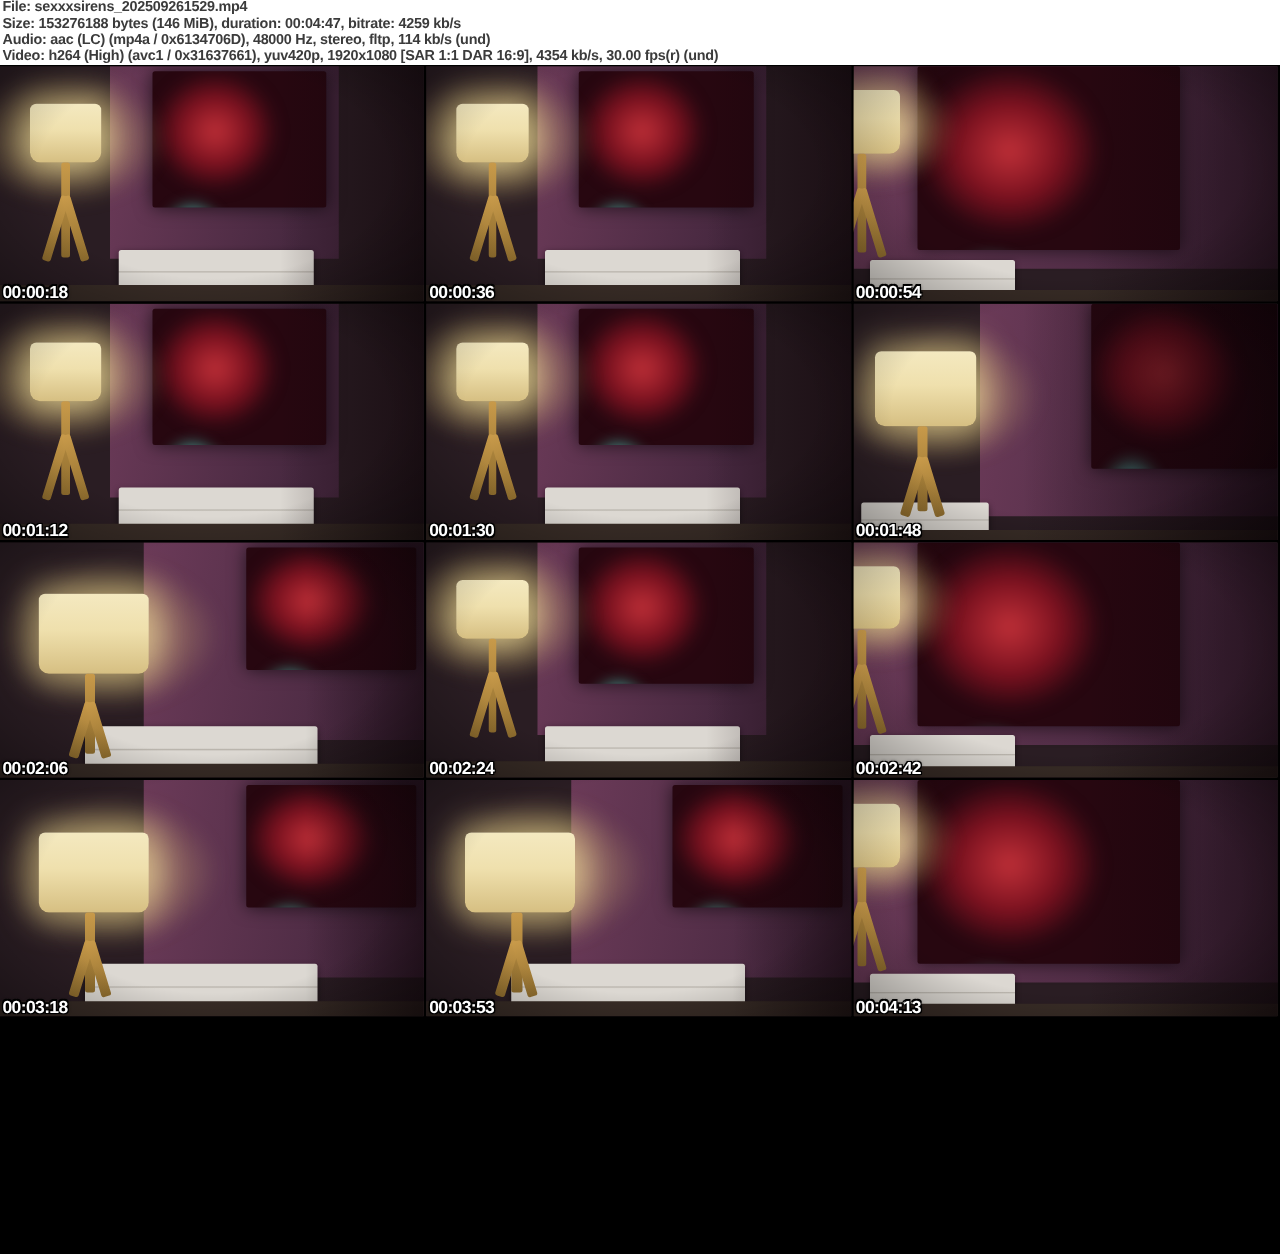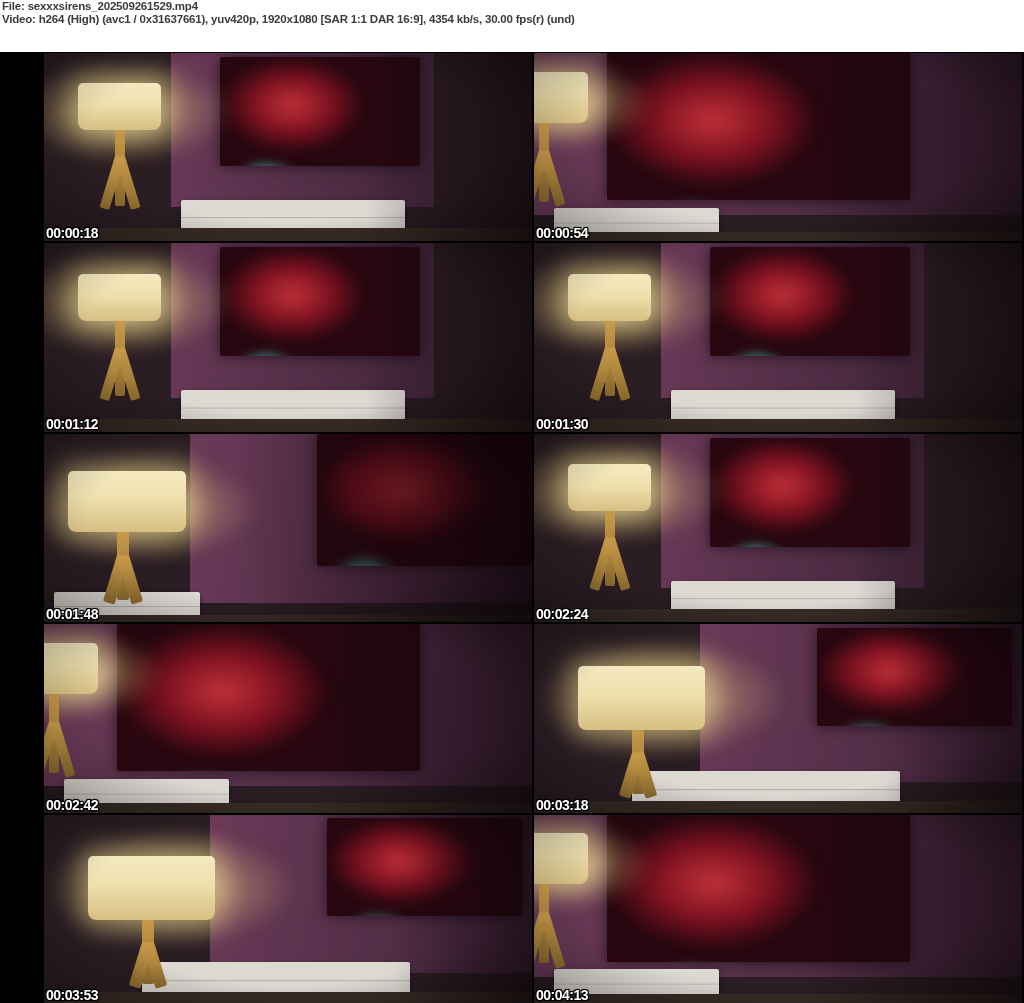--- a/index.html
+++ b/index.html
@@ -24,28 +24,27 @@
     letter-spacing: -0.2px;
     white-space: nowrap;
     box-sizing: border-box;
   }
   .hline { height: 13px; overflow: hidden; }
 
   
   .grid {
     position: absolute; top: 52px; left: 0; right: 0; bottom: 0;
     display: grid;
-    grid-template-columns: repeat(2, 1fr);
+    grid-template-columns: repeat(3, 1fr);
     grid-template-rows: repeat(5, 1fr);
     gap: 2px;
     background: var(--divider, #000);
     border-top: 1px solid var(--divider, #000);
     padding-right: 2px;
     box-sizing: border-box;
-    margin-left: 44px;
   }
   .thumb {
     position: relative; margin: 0; overflow: hidden;
     background: var(--scene-base, #2a1d23);
   }
   .scene { position: absolute; inset: 0; }
   .scene > div, .scene > i { position: absolute; }
 
   
   .wall {
@@ -168,20 +167,22 @@
   .v4 .floor      { height: 6%; }
   .v4 .shade-right{ width: 28%; }
 </style>
 </head>
 <body>
 
 <div class="page">
 
   <header class="header">
     <div class="hline">File: sexxxsirens_202509261529.mp4</div>
+    <div class="hline">Size: 153276188 bytes (146 MiB), duration: 00:04:47, bitrate: 4259 kb/s</div>
+    <div class="hline">Audio: aac (LC) (mp4a / 0x6134706D), 48000 Hz, stereo, fltp, 114 kb/s (und)</div>
     <div class="hline">Video: h264 (High) (avc1 / 0x31637661), yuv420p, 1920x1080 [SAR 1:1 DAR 16:9], 4354 kb/s, 30.00 fps(r) (und)</div>
   </header>
 
   <div class="grid">
       <figure class="thumb v1">
     <div class="scene">
       <div class="wall"></div>
       <div class="tv">
         <i class="flame red"></i>
         <i class="flame teal"></i>
@@ -189,20 +190,37 @@
       <div class="furniture"></div>
       <div class="floor"></div>
       <div class="lamp-glow"></div>
       <div class="lamp-shade"></div>
       <div class="lamp-pole"></div>
       <div class="shade-right"></div>
       <div class="vignette"></div>
     </div>
     <figcaption class="ts">00:00:18</figcaption>
   </figure>
+      <figure class="thumb v1">
+    <div class="scene">
+      <div class="wall"></div>
+      <div class="tv">
+        <i class="flame red"></i>
+        <i class="flame teal"></i>
+      </div>
+      <div class="furniture"></div>
+      <div class="floor"></div>
+      <div class="lamp-glow"></div>
+      <div class="lamp-shade"></div>
+      <div class="lamp-pole"></div>
+      <div class="shade-right"></div>
+      <div class="vignette"></div>
+    </div>
+    <figcaption class="ts">00:00:36</figcaption>
+  </figure>
       <figure class="thumb v2">
     <div class="scene">
       <div class="wall"></div>
       <div class="tv">
         <i class="flame red"></i>
         <i class="flame teal"></i>
       </div>
       <div class="furniture"></div>
       <div class="floor"></div>
       <div class="lamp-glow"></div>
@@ -257,20 +275,37 @@
       <div class="furniture"></div>
       <div class="floor"></div>
       <div class="lamp-glow"></div>
       <div class="lamp-shade"></div>
       <div class="lamp-pole"></div>
       <div class="shade-right"></div>
       <div class="vignette"></div>
     </div>
     <figcaption class="ts">00:01:48</figcaption>
   </figure>
+      <figure class="thumb v4">
+    <div class="scene">
+      <div class="wall"></div>
+      <div class="tv">
+        <i class="flame red"></i>
+        <i class="flame teal"></i>
+      </div>
+      <div class="furniture"></div>
+      <div class="floor"></div>
+      <div class="lamp-glow"></div>
+      <div class="lamp-shade"></div>
+      <div class="lamp-pole"></div>
+      <div class="shade-right"></div>
+      <div class="vignette"></div>
+    </div>
+    <figcaption class="ts">00:02:06</figcaption>
+  </figure>
       <figure class="thumb v1">
     <div class="scene">
       <div class="wall"></div>
       <div class="tv">
         <i class="flame red"></i>
         <i class="flame teal"></i>
       </div>
       <div class="furniture"></div>
       <div class="floor"></div>
       <div class="lamp-glow"></div>

